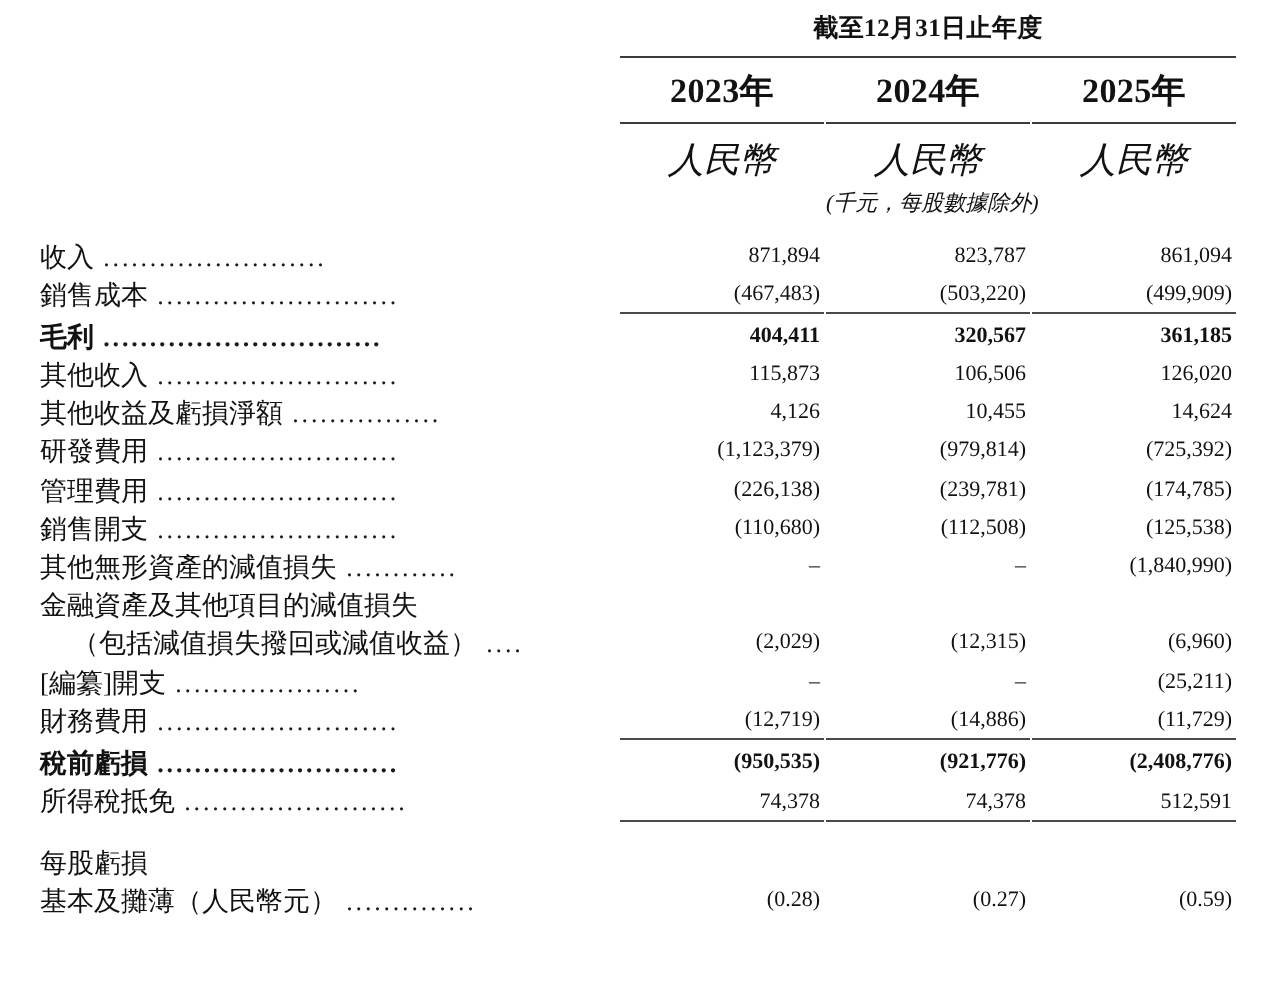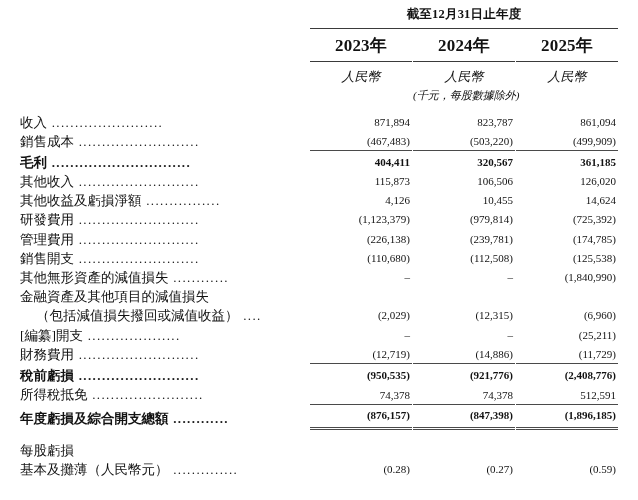--- a/index.html
+++ b/index.html
@@ -59,21 +59,21 @@
     padding: 0;
   }
   .rule-col .bar {
     height: 0;
     border-bottom: 1px solid #3a3a3a;
     font-size: 0;
     line-height: 0;
   }
   .hdr-cur {
     text-align: center;
-    font-size: 13px;
+    font-size: 18px;
     font-style: italic;
     padding: 5px 0 1px 0;
     white-space: nowrap;
   }
   .hdr-unit {
     text-align: center;
     font-size: 11px;
     font-style: italic;
     padding: 1px 0 10px 0;
     white-space: nowrap;
@@ -296,28 +296,20 @@
           <td class="num">(2,408,776)</td>
         </tr>
         <tr>
           <td class="label"><span>所得稅抵免</span><span class="dots"> ........................</span></td>
           <td class="num rule-below">74,378</td>
           <td></td>
           <td class="num rule-below">74,378</td>
           <td></td>
           <td class="num rule-below">512,591</td>
         </tr>
-        <tr class="bold spacer-after">
-          <td class="label"><span>年度虧損及綜合開支總額</span><span class="dots"> ............</span></td>
-          <td class="num double-below">(876,157)</td>
-          <td></td>
-          <td class="num double-below">(847,398)</td>
-          <td></td>
-          <td class="num double-below">(1,896,185)</td>
-        </tr>
         <tr class="gap">
           <td></td>
           <td></td>
           <td></td>
           <td></td>
           <td></td>
           <td></td>
         </tr>
         <tr>
           <td class="label">每股虧損</td>

